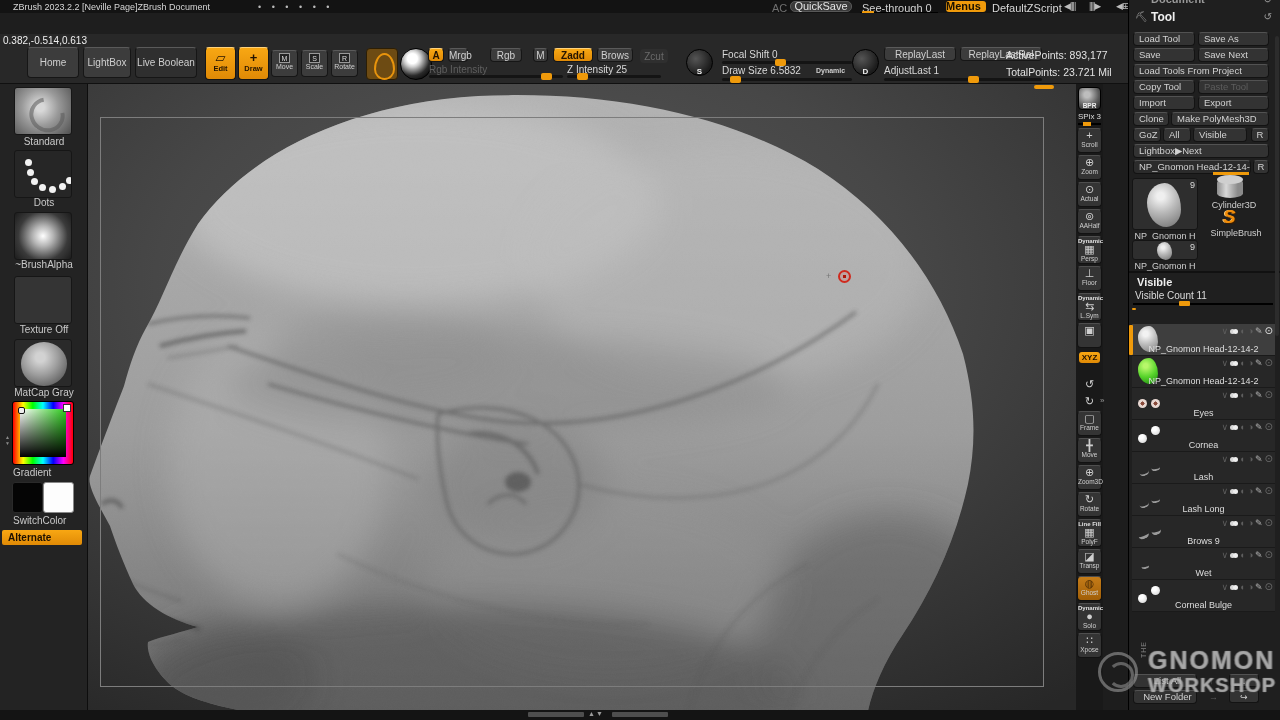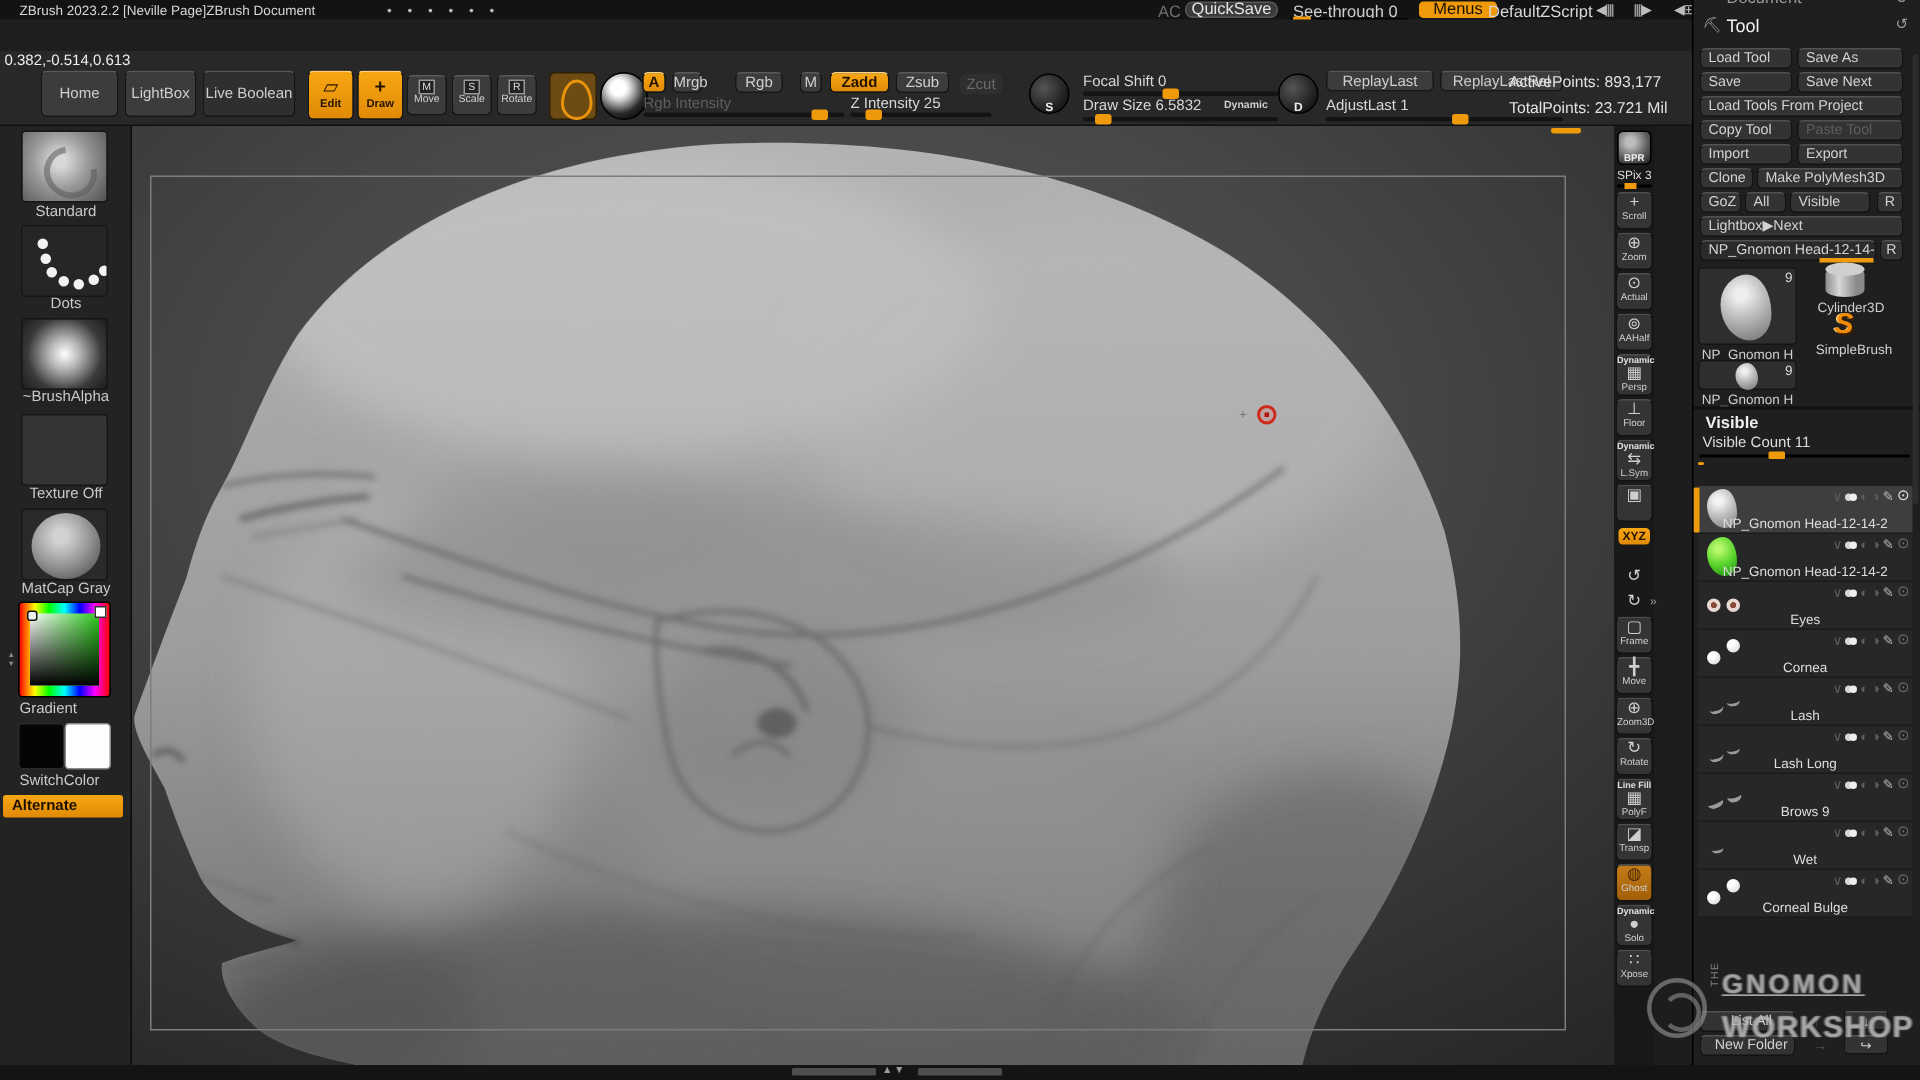--- a/index.html
+++ b/index.html
@@ -13,21 +13,21 @@
   #title-bar .app-title { position:absolute; left:13px; top:2px; }
   #stats { position:absolute; left:250px; top:2px; color:#cfcfcf; }
   #stats .stat { margin-left:8px; }
   #stats .stat::before { content:"• "; color:#bbb; }
   .tb-right { font-size:11px; }
   #ac-label { left:772px; top:2px; color:#6f6f6f; }
   #quicksave-btn { left:790px; top:1px; width:62px; height:11px; background:#3a3a3a; border:1px solid #585858; border-radius:5px; text-align:center; line-height:9px; color:#e3e3e3; }
   #see-through { left:862px; top:2px; color:#d0d0d0; }
   #see-through-track { left:860px; top:12px; width:78px; height:2px; background:#000; }
   #see-through-handle { left:862px; top:11px; width:12px; height:4px; background:#ef9a0b; border-radius:1px; }
-  #menus-btn { left:946px; top:1px; width:52px; height:11px; background:#ef9a0b; border-radius:3px; color:#181000; text-align:center; line-height:11px; font-weight:normal; }
+  #menus-btn { left:946px; top:1px; width:40px; height:11px; background:#ef9a0b; border-radius:3px; color:#181000; text-align:left; line-height:11px; font-weight:bold; }
   #default-zscript { left:992px; top:2px; color:#d8d8d8; }
   .tray-glyphs { top:1px; color:#bdbdbd; font-size:9px; letter-spacing:-1px; }
 
   
   #menu-bar { position:absolute; left:0; top:13px; width:1280px; height:21px; background:#1e1e1e; display:flex; align-items:center; padding-left:11px; gap:13px; }
   .menu-item { font-size:10.5px; color:#a4a4a4; }
 
   #coords { left:3px; top:35px; font-size:10px; color:#efefef; z-index:5; }
 
   
@@ -98,21 +98,21 @@
   .shelf-item.plain { background:transparent; border-color:transparent; min-height:14px; }
   .shelf-item.xyz { background:transparent; border-color:transparent; }
   .shelf-item.xyz .sh-label { background:linear-gradient(#f8a713,#e08a06); color:#201200; font-weight:bold; font-size:8px; line-height:11px; border-radius:3px; margin:0 1px; }
   .shelf-item.orange-on { background:linear-gradient(#c57c18,#a15f08); }
   .shelf-item.orange-on .sh-glyph { color:#4c2c04; }
 
   
   #right-panel { position:absolute; left:1128px; top:0; width:152px; height:720px; background:#1f1f1f; border-left:1px solid #000; overflow:hidden; }
   .rp-btn { position:absolute; height:14px; background:#333; border:1px solid #131313; border-top-color:#525252; border-radius:4px; color:#d2d2d2; font-size:9.5px; line-height:12px; text-align:left; padding-left:5px; white-space:nowrap; overflow:hidden; }
   .rp-btn.dis { color:#5d5d5d; }
-  .rp-hdr { position:absolute; font-size:12px; font-weight:normal; color:#efefef; }
+  .rp-hdr { position:absolute; font-size:12px; font-weight:bold; color:#efefef; }
   .rp-reset { position:absolute; color:#9a9a9a; font-size:10px; }
   #tool-name-field { background:#2b2b2b; }
   #tool-name-underline { position:absolute; left:84px; top:172px; width:36px; height:3px; background:#ef9a0b; }
   .tool-tile { position:absolute; background:#2e2e2e; border:1px solid #141414; border-radius:3px; }
   .badge9 { position:absolute; right:2px; top:1px; font-size:9px; color:#dadada; }
   .tt-label { position:absolute; font-size:9px; color:#cfcfcf; text-align:center; white-space:nowrap; overflow:hidden; }
   .head-shape { position:absolute; background:radial-gradient(circle at 40% 30%, #efefef 10%, #b9b9b9 45%, #7c7c7c 90%); border-radius:52% 48% 42% 58%/45% 60% 40% 55%; }
   #cylinder-icon { position:absolute; left:88px; top:178px; width:26px; height:20px; background:linear-gradient(to right,#8d8d8d,#d8d8d8 35%,#8a8a8a 80%); border-radius:50%/24%; }
   #cylinder-icon::before { content:""; position:absolute; left:0; top:-3px; width:26px; height:9px; border-radius:50%; background:#cfcfcf; }
   #simplebrush-icon { position:absolute; left:94px; top:206px; font-size:19px; font-weight:bold; color:#f08c0a; text-shadow:1px 1px 1px #3c1e00, -1px 0 0 #ffcf7a; font-style:italic; }
@@ -153,21 +153,21 @@
   .st-arrow-dim { position:absolute; font-size:9px; color:#5a5a5a; }
   .st-arrow-btn { position:absolute; width:30px; height:13px; background:#333; border:1px solid #131313; border-top-color:#525252; border-radius:3px; color:#cfcfcf; font-size:9px; text-align:center; line-height:12px; }
   #rp-scroll { position:absolute; left:146px; top:36px; width:4px; height:300px; background:#2c2c2c; border-radius:2px; }
 
   
   #watermark { position:absolute; left:1096px; top:640px; width:184px; height:70px; z-index:40; pointer-events:none; }
   #wm-circle { position:absolute; left:2px; top:12px; width:40px; height:40px; border:3px solid rgba(165,165,165,.55); border-radius:50%; }
   #wm-circle::before { content:""; position:absolute; left:7px; top:7px; width:20px; height:20px; border:3px solid rgba(165,165,165,.5); border-radius:50%; border-left-color:transparent; }
   #wm-the { position:absolute; left:44px; top:18px; font-size:7px; letter-spacing:1px; color:rgba(190,190,190,.6); transform:rotate(-90deg); transform-origin:left top; }
   .wm-word { position:absolute; left:52px; font-weight:bold; color:rgba(185,185,185,.18); text-shadow:0 0 1px rgba(200,200,200,.65), 1px 0 0 rgba(140,140,140,.4), -1px 0 0 rgba(140,140,140,.4); letter-spacing:2px; }
-  #wm-line1 { top:6px; font-size:18px;text-decoration:underline; }
+  #wm-line1 { top:6px; font-size:25px; }
   #wm-line2 { top:34px; font-size:20px; letter-spacing:1px; }
 
   
   #bottom-divider { position:absolute; left:0; top:710px; width:1280px; height:10px; background:#141414; }
   #bottom-divider .bar { position:absolute; top:2px; width:56px; height:5px; background:#4e4e4e; border-radius:1px; }
   #bd-arrows { position:absolute; left:588px; top:0; font-size:7px; color:#9a9a9a; letter-spacing:1px; }
 </style>
 </head>
 <body>
 
@@ -246,21 +246,21 @@
     </div>
 
     <div class="abs" id="brush-tile" style="top:14px"></div>
     <div class="abs" id="material-sphere" style="top:14px"></div>
 
     <div class="tb-btn tb-orange mode-btn" style="left:428px;top:14px;width:16px">A</div>
     <div class="tb-btn mode-btn" style="left:448px;top:14px;width:20px">Mrgb</div>
     <div class="tb-btn mode-btn" style="left:490px;top:14px;width:32px">Rgb</div>
     <div class="tb-btn mode-btn" style="left:533px;top:14px;width:15px">M</div>
     <div class="tb-btn tb-orange mode-btn" style="left:553px;top:14px;width:40px">Zadd</div>
-    <div class="tb-btn mode-btn" style="left:597px;top:14px;width:36px">Zsub</div>
+    <div class="tb-btn mode-btn" style="left:597px;top:14px;width:36px">Brows</div>
     <div class="tb-btn mode-btn mode-dim" style="left:640px;top:15px;width:28px;border-color:transparent">Zcut</div>
 
     <span class="sl-label sl-dim" style="left:429px;top:30px">Rgb Intensity</span>
     <div class="slider" style="left:429px;top:41px;width:134px">
         <i style="left:112px"></i>
       </div>
     <span class="sl-label" style="left:567px;top:30px">Z Intensity 25</span>
     <div class="slider" style="left:567px;top:41px;width:94px">
         <i style="left:10px"></i>
       </div>

